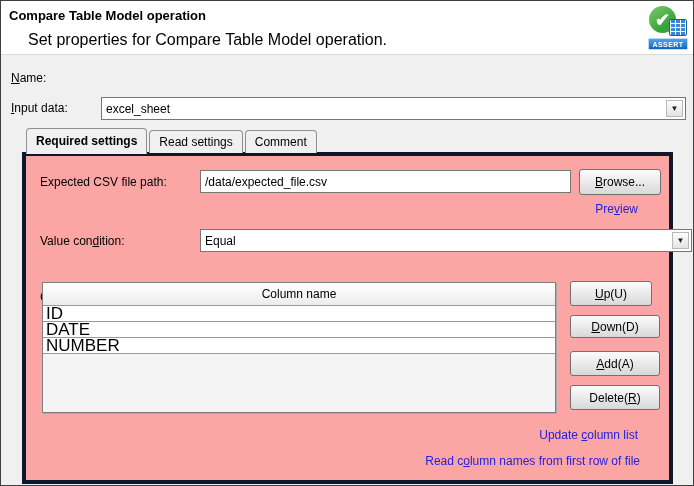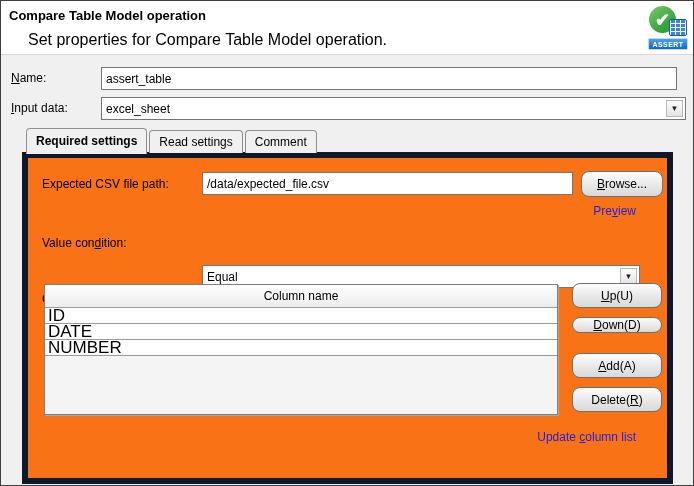--- a/index.html
+++ b/index.html
@@ -58,26 +58,26 @@
   .tabstrip{position:absolute;left:21px;top:126px;height:26px;display:flex;align-items:flex-end;padding-left:4px;z-index:3;}
   .tab{
     box-sizing:border-box;height:23px;margin-right:2px;padding:0 9px;
     display:flex;align-items:center;background:#f0f0f0;
     border:1px solid #8f8f8f;border-bottom:none;border-radius:4px 4px 0 0;
     position:relative;white-space:nowrap;cursor:default;
   }
   .tab.active{height:26px;margin-bottom:-1px;z-index:4;border-bottom:1px solid #f0f0f0;font-weight:bold;}
   .panel{
     position:absolute;left:21px;top:151px;width:651px;height:332px;box-sizing:border-box;
-    border:6px solid #0f172a;background:#f97316;z-index:2;
+    border:4px solid #0f172a;background:#fca5a5;z-index:2;
   }
   
   .btn{
     position:absolute;box-sizing:border-box;
-    border:1px solid #707070;border-radius:8px;
+    border:1px solid #707070;border-radius:3px;
     background:linear-gradient(#fcfcfc,#eaeaea 50%,#d9d9d9);
     font-family:"Liberation Sans", sans-serif;font-size:12px;color:#000;
     display:flex;align-items:center;justify-content:center;cursor:default;white-space:nowrap;
   }
   .link{position:absolute;color:#2222dd;cursor:pointer;white-space:nowrap;}
   .grid{
     position:absolute;left:16px;top:126px;width:514px;height:131px;box-sizing:border-box;
     border:1px solid #7e7e7e;background:#f4f4f4;
     box-shadow:1px 1px 0 #a9a9a9;
   }
@@ -102,21 +102,20 @@
     <div class="op-icon">
       <div class="circle">
           <span class="chk">✔</span>
         </div>
       <div class="tbl"></div>
       <div class="banner">ASSERT</div>
     </div>
   </div>
 
   <div class="lbl" style="left:10px;top:70px;"><span></span><span class="mn">N</span><span>ame:</span></div>
-  <input class="textbox" style="left: 100px; top: 66px; width: 576px;" value="assert_table">
 
   <div class="lbl" style="left:10px;top:100px;"><span></span><span class="mn">I</span><span>nput data:</span></div>
   <div class="combo" style="left:100px;top:96px;width:585px;">
     <span>excel_sheet</span>
     <span class="arrow">▼</span>
   </div>
 
   <div class="tabstrip">
     <div class="tab active">
         <span>Required settings</span>
@@ -133,43 +132,44 @@
 
     <div class="lbl" style="left:14px;top:19px;">Expected CSV file path:</div>
     <input class="textbox" style="left: 174px; top: 14px; width: 371px;" value="/data/expected_file.csv">
     <div class="btn" style="left:553px;top:13px;width:82px;height:26px;">
         <span><span></span><span class="mn">B</span><span>rowse...</span></span>
       </div>
 
     <div class="link" style="right:31px;top:46px;"><span>Pre</span><span class="mn">v</span><span>iew</span></div>
 
     <div class="lbl" style="left:14px;top:78px;"><span>Value con</span><span class="mn">d</span><span>ition:</span></div>
-    <div class="combo" style="left:174px;top:73px;width:438px;margin-top:34px;">
+    <div class="combo" style="left:174px;top:73px;width:492px;">
       <span>Equal</span>
       <span class="arrow">▼</span>
     </div>
 
     <div class="lbl" style="left:14px;top:102px;margin-top:32px;">Column list</div>
 
     <div class="grid">
       <div class="grid-header">Column name</div>
       <div class="grid-row">ID</div>
       <div class="grid-row">DATE</div>
       <div class="grid-row">NUMBER</div>
     </div>
 
-    <div class="btn" style="left:544px;top:125px;width:90px;height:25px;">
+    <div class="btn" style="left:544px;top:125px;width:82px;height:25px;">
         <span><span></span><span class="mn">U</span><span>p(U)</span></span>
       </div>
-    <div class="btn" style="left:544px;top:159px;width:90px;height:16px;">
+    <div class="btn" style="left:544px;top:159px;width:90px;height:23px;">
         <span><span></span><span class="mn">D</span><span>own(D)</span></span>
       </div>
     <div class="btn" style="left:544px;top:195px;width:90px;height:25px;">
         <span><span></span><span class="mn">A</span><span>dd(A)</span></span>
       </div>
     <div class="btn" style="left:544px;top:229px;width:90px;height:25px;">
         <span><span>Delete(</span><span class="mn">R</span><span>)</span></span>
       </div>
 
     <div class="link" style="right:31px;top:272px;"><span>Update </span><span class="mn">c</span><span>olumn list</span></div>
+    <div class="link" style="right:29px;top:298px;"><span>Read c</span><span class="mn">o</span><span>lumn names from first row of file</span></div>
 
   </div>
 </div>
 
 </body></html>

